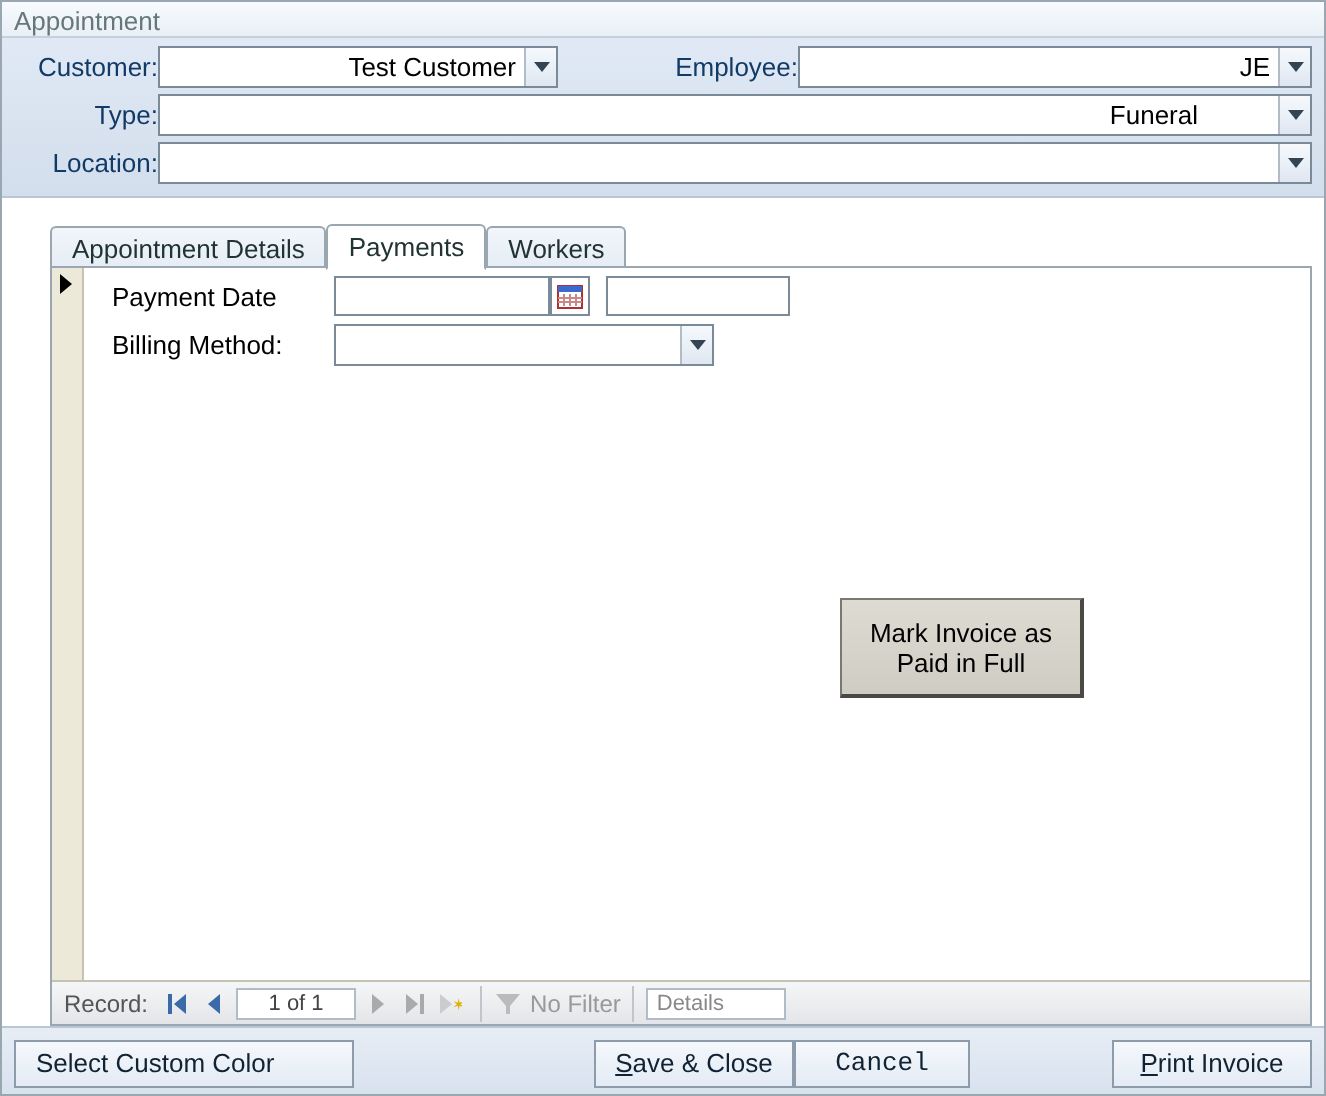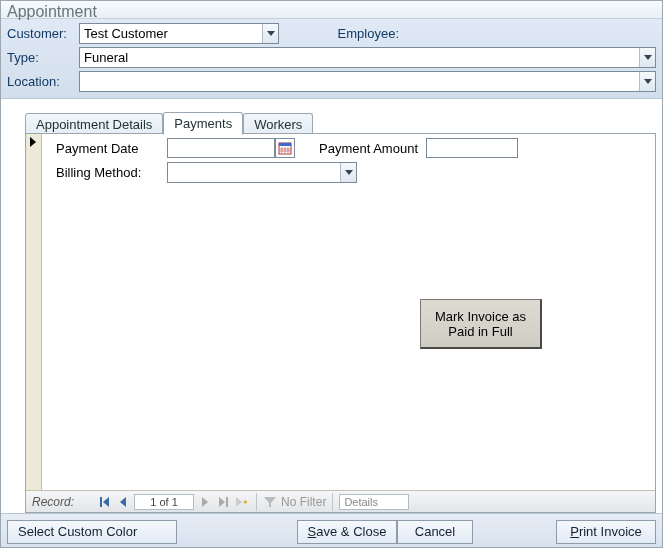--- a/index.html
+++ b/index.html
@@ -10,38 +10,38 @@
     background: #fff;
     width: 663px;
     height: 548px;
     overflow: hidden;
     border: 1px solid #9aa7b0;
   }
   .titlebar {
     background: linear-gradient(#f7fbff,#e9eff6);
     border-bottom: 1px solid #c6d0da;
     color: #677;
-    font-size: 16px;
+    font-size: 13px;
     padding: 2px 6px;
     height: 18px;
   }
   .header-panel {
     background: linear-gradient(#e0e9f5,#d3deec);
     padding: 4px 6px 6px 6px;
     border-bottom: 1px solid #b9c6d6;
   }
   .row { display: flex; align-items: center; margin-bottom: 3px; }
-  .lbl { width: 72px; color: #123a66; font-size: 13px; }
+  .lbl { width: 72px; color: #123a66; font-size: 13px; text-align: right; }
   .lbl2 { width: 80px; color: #123a66; font-size: 13px; text-align: right; margin-left: 40px; }
   .combo {
     display: flex; align-items: center;
     background: #fff; border: 1px solid #7a8a99;
     height: 21px;
   }
-  .combo span { flex: 1; padding: 0 4px; font-size: 13px; color: #000; white-space: nowrap; overflow: hidden; }
+  .combo span { flex: 1; padding: 0 4px; font-size: 13px; color: #000; white-space: nowrap; overflow: hidden; text-align: right; }
   .combo .dd {
     width: 16px; height: 100%;
     border-left: 1px solid #b0bcc8;
     background: linear-gradient(#f5f9fd,#dfe7f1);
     display: flex; align-items: center; justify-content: center;
     cursor: pointer;
   }
   .combo .dd svg { width: 8px; height: 6px; }
   .combo.cust { flex: 0 0 200px; }
   .combo.emp { flex: 0 0 200px; }
@@ -115,21 +115,21 @@
     white-space: pre-line;
   }
   .navbar {
     position: absolute; left: 0; right: 0; bottom: 0;
     height: 22px;
     background: linear-gradient(#f5f6f7,#e3e5e8);
     border-top: 1px solid #c5c2b4;
     display: flex; align-items: center;
     font-size: 12px; color: #444;
   }
-  .navbar .lblr { color: #555; margin: 0 22px 0 6px; font-style: italic; }
+  .navbar .lblr { color: #555; margin: 0 6px 0 6px; }
   .navbtn {
     width: 18px; height: 18px; display: inline-flex; align-items:center; justify-content:center;
     cursor: pointer; color: #3a6aa8; font-size: 10px;
   }
   .navbtn.dis { color: #aaa; cursor: default; }
   .recbox { width: 60px; height: 16px; border: 1px solid #b0bcc8; background: #fff; text-align: center; margin: 0 2px; font-size: 11px; line-height: 15px; }
   .divider { width: 1px; height: 18px; background: #c0c5cc; margin: 0 6px; }
   .filterlbl { color: #999; }
   .searchbox { width: 70px; height: 16px; border: 1px solid #b0bcc8; background: #fff; font-size: 11px; color: #888; padding: 0 4px; line-height: 15px; }
   .filtsvg { width:14px; height:14px; margin-right:4px; }
@@ -147,21 +147,21 @@
     border: 1px solid #8d9bab;
     height: 24px;
     font-size: 13px;
     color: #123;
     padding: 0 8px;
     cursor: pointer;
     display: inline-flex; align-items: center; justify-content: center;
   }
   .fbtn.custom { width: 170px; justify-content: flex-start; padding-left: 10px; }
   .fbtn.save { width: 100px; margin-left: 120px; }
-  .fbtn.cancel { width: 76px; margin-left: 0; }
+  .fbtn.cancel { width: 88px; margin-left: 0; font-family: Liberation Mono, monospace; }
   .fbtn.print { width: 100px; margin-left: auto; text-decoration: underline; text-decoration-color: transparent; }
   .fbtn .ul { text-decoration: underline; }
 </style>
 </head>
 <body>
 
 <div class="titlebar">
   <span>Appointment</span>
 </div>
 
@@ -170,20 +170,28 @@
     <div class="lbl">Customer:</div>
     <div class="combo cust">
       <span>Test Customer</span>
       <div class="dd">
         <svg viewBox="0 0 8 6">
             <path d="M0 0 L8 0 L4 5 Z" fill="#345"></path>
           </svg>
       </div>
     </div>
     <div class="lbl2">Employee:</div>
+    <div class="combo emp" style="flex:1">
+      <span>JE</span>
+      <div class="dd">
+        <svg viewBox="0 0 8 6">
+            <path d="M0 0 L8 0 L4 5 Z" fill="#345"></path>
+          </svg>
+      </div>
+    </div>
   </div>
   <div class="row">
     <div class="lbl">Type:</div>
     <div class="combo full">
       <span>Funeral</span>
       <div class="dd">
         <svg viewBox="0 0 8 6">
             <path d="M0 0 L8 0 L4 5 Z" fill="#345"></path>
           </svg>
       </div>
@@ -221,21 +229,20 @@
           <svg width="14" height="14" viewBox="0 0 14 14">
             <rect x="1" y="2" width="12" height="11" fill="#fff" stroke="#b03030"></rect>
             <rect x="1" y="2" width="12" height="3" fill="#3a6ad0"></rect>
             <line x1="4" y1="6" x2="4" y2="12" stroke="#c88"></line>
               <line x1="7" y1="6" x2="7" y2="12" stroke="#c88"></line>
               <line x1="10" y1="6" x2="10" y2="12" stroke="#c88"></line>
             <line x1="1" y1="8" x2="13" y2="8" stroke="#c88"></line>
               <line x1="1" y1="10" x2="13" y2="10" stroke="#c88"></line>
           </svg>
         </div>
-        <div class="flabel" style="margin-left:24px">Payment Amount</div>
         <input class="finput" style="width: 92px; margin-left: 8px;" value="">
       </div>
       <div class="frow">
         <div class="flabel w1">Billing Method:</div>
         <div class="combo" style="width:190px">
           <span></span>
           <div class="dd">
             <svg viewBox="0 0 8 6">
                 <path d="M0 0 L8 0 L4 5 Z" fill="#345"></path>
               </svg>

